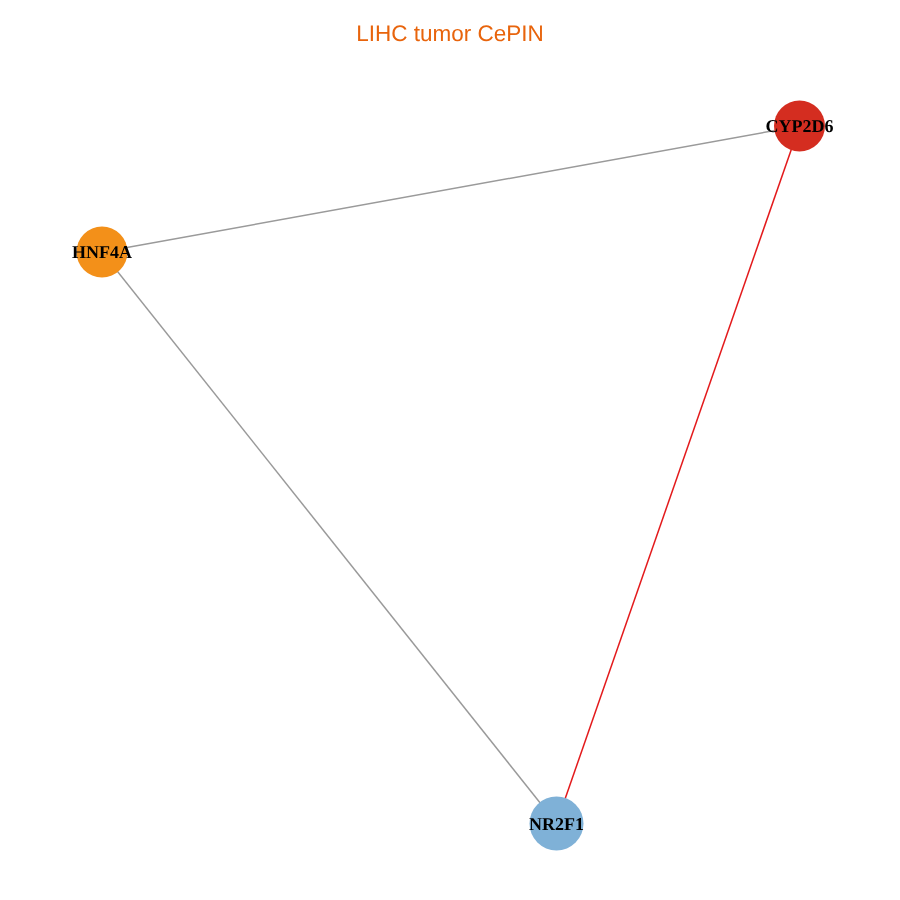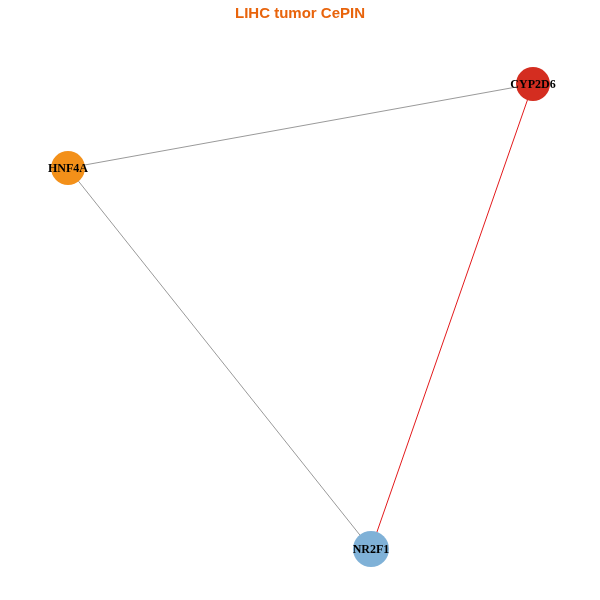--- a/index.html
+++ b/index.html
@@ -10,26 +10,26 @@
   .canvas {
     position: relative;
     width: 600px;
     height: 600px;
     background: #ffffff;
     overflow: hidden;
     font-family: "Liberation Sans", sans-serif;
   }
   .plot-title {
     position: absolute;
-    top: 4px;
+    top: 14px;
     left: 0;
     width: 100%;
     text-align: center;
     font-size: 15px;
-    font-weight: 700;
+    font-weight: 400;
     font-family: "Liberation Sans", sans-serif;
   }
   .graph-svg {
     position: absolute;
     top: 0;
     left: 0;
   }
   .node-label {
     font-family: "Liberation Serif", serif;
     font-weight: bold;

